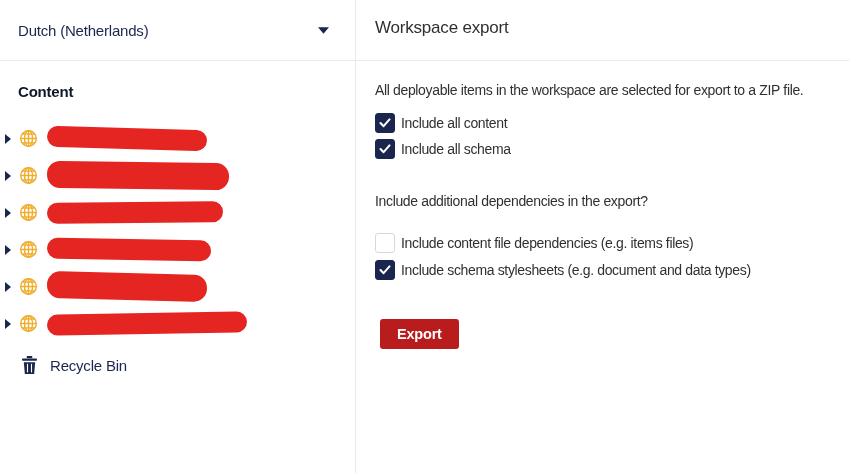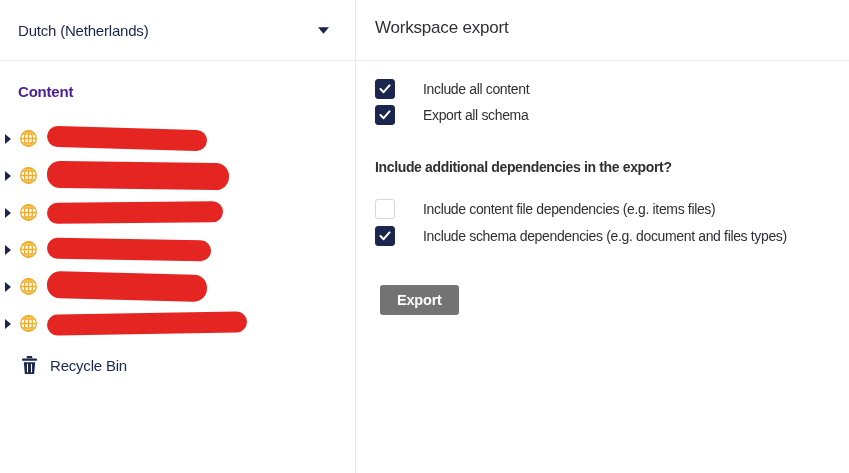--- a/index.html
+++ b/index.html
@@ -11,51 +11,51 @@
   }
   
   .sidebar { width:356px; min-width:356px; height:100%; border-right:1px solid #e9e9eb; display:flex; flex-direction:column; }
   .sidebar-header {
     height:61px; border-bottom:1px solid #e9e9eb; display:flex; align-items:center;
     justify-content:space-between; padding:0 26px 0 18px; cursor:pointer;
   }
   .lang-label { color:#1b264f; font-size:15px; letter-spacing:-0.2px; }
   .chevron-down { width:11px; height:7px; fill:#1b264f; }
   .sidebar-body { padding:22px 0 0; flex:1; }
-  .content-heading { color:#4c1d95; font-size:15px; font-weight:700; margin:0 0 20px 18px; letter-spacing:-0.2px; }
+  .content-heading { color:#0f172a; font-size:15px; font-weight:700; margin:0 0 20px 18px; letter-spacing:-0.2px; }
   .tree-row { display:flex; align-items:center; height:37px; padding-left:5px; cursor:pointer; }
   .caret { width:6px; height:10px; fill:#1b264f; flex:none; }
   .globe { width:19px; height:19px; margin-left:8px; flex:none; stroke:#f0ad2c; fill:none; stroke-width:1.5; }
   .redact { height:21px; border-radius:11px; background:#e42522; margin-left:9px; flex:none; }
   .redact.thick { height:27px; border-radius:13px; }
   .recycle-row { display:flex; align-items:center; margin-top:14px; padding-left:22px; cursor:pointer; }
   .trash { width:15px; height:18px; flex:none; }
   .recycle-label { color:#1b264f; font-size:15px; margin-left:13px; letter-spacing:-0.2px; }
   
   .main { flex:1; height:100%; display:flex; flex-direction:column; }
   .main-header { height:61px; border-bottom:1px solid #e9e9eb; display:flex; align-items:center; padding:0 20px 4px 19px; }
   .main-title { font-size:17px; color:#303033; letter-spacing:-0.2px; font-weight:400; }
   .main-body { padding:17px 4px 0 19px; font-size:14px; letter-spacing:-0.35px; line-height:24px; color:#303033; }
   .intro { margin-bottom:10px; max-width:473px; }
   .prompt { margin-bottom:22px; }
-  .prompt-2 { margin-bottom:19px;font-weight:bold; }
+  .prompt-2 { margin-bottom:19px; }
   .cb-group-1 { margin-bottom:29px; }
   .cb-row { display:flex; align-items:flex-start; margin-bottom:4px; cursor:pointer; }
   .cb-group-2 .cb-row { margin-bottom:5px; }
   .cb {
     width:20px; height:20px; border:1px solid #d8d7d9; border-radius:3px; background:#fff;
     display:flex; align-items:center; justify-content:center; flex:none; margin-top:0.5px;
   }
   .cb.checked { background:#1b264f; border-color:#1b264f; }
   .cb svg { display:none; width:12px; height:10px; }
   .cb.checked svg { display:block; }
-  .cb-label { margin-left:28px; line-height:21px; padding-top:1px; max-width:430px; }
+  .cb-label { margin-left:6px; line-height:21px; padding-top:1px; max-width:430px; }
   .export-btn {
     margin:33px 0 0 5px; height:30px; padding:0 17px; border:none; border-radius:3px;
-    background:#737373; color:#fff; font-family:"Liberation Sans", sans-serif;
+    background:#b91c1c; color:#fff; font-family:"Liberation Sans", sans-serif;
     font-size:14.5px; font-weight:700; cursor:pointer; letter-spacing:-0.2px;
   }
 </style>
 </head>
 <body>
 
 <div class="app">
 
   <div class="sidebar">
     <div class="sidebar-header">
@@ -165,55 +165,56 @@
       </div>
     </div>
   </div>
 
   <div class="main">
     <div class="main-header">
       <span class="main-title">Workspace export</span>
     </div>
 
     <div class="main-body">
+      <p class="intro">All deployable items in the workspace are selected for export to a ZIP file.</p>
 
       <div class="cb-group-1">
         <label class="cb-row">
           <span class="cb checked">
             <svg viewBox="0 0 12 10">
                 <polyline points="1.5,5 4.6,8.2 10.5,1.4" fill="none" stroke="#fff" stroke-width="2" stroke-linecap="round" stroke-linejoin="round"></polyline>
               </svg>
           </span>
           <span class="cb-label">Include all content</span>
         </label>
         <label class="cb-row">
           <span class="cb checked">
             <svg viewBox="0 0 12 10">
                 <polyline points="1.5,5 4.6,8.2 10.5,1.4" fill="none" stroke="#fff" stroke-width="2" stroke-linecap="round" stroke-linejoin="round"></polyline>
               </svg>
           </span>
-          <span class="cb-label">Export all schema</span>
+          <span class="cb-label">Include all schema</span>
         </label>
       </div>
 
       <p class="prompt prompt-2">Include additional dependencies in the export?</p>
 
       <div class="cb-group-2">
         <label class="cb-row">
           <span class="cb">
             
           </span>
           <span class="cb-label">Include content file dependencies (e.g. items files)</span>
         </label>
         <label class="cb-row">
           <span class="cb checked">
             <svg viewBox="0 0 12 10">
                 <polyline points="1.5,5 4.6,8.2 10.5,1.4" fill="none" stroke="#fff" stroke-width="2" stroke-linecap="round" stroke-linejoin="round"></polyline>
               </svg>
           </span>
-          <span class="cb-label">Include schema dependencies (e.g. document and files types)</span>
+          <span class="cb-label">Include schema stylesheets (e.g. document and data types)</span>
         </label>
       </div>
 
       <button class="export-btn">Export</button>
     </div>
   </div>
 </div>
 
 </body></html>

